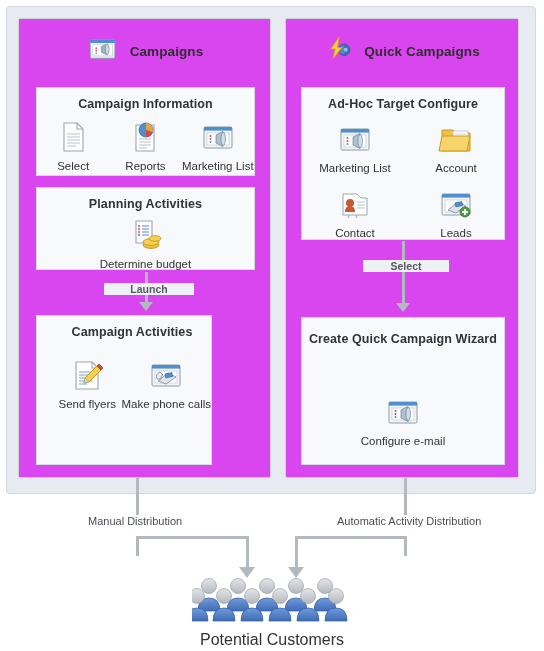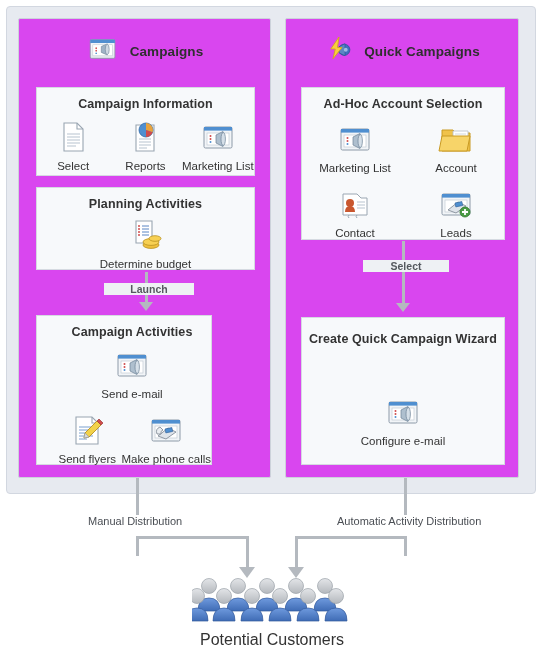--- a/index.html
+++ b/index.html
@@ -284,35 +284,20 @@
 
     <div class="vconn" style="left:107px; top:253px; height:40px;">
       <div class="vline" style="height:31px;"></div>
       <div class="vhead" style="top:30px;"></div>
     </div>
     <div class="conn-label" style="left:85px; top:264px; width:84px;">Launch</div>
 
     <div class="group-box" id="grp-campaign-activities" style="left:17px; top:296px; width:176px; height:150px;padding-left:16px;">
       <div class="group-title">Campaign Activities</div>
       <div class="icon-row" style="margin-top:6px;">
-        <div class="icon-item" style="width:106px">
-          <span>
-            <svg class="icon-glyph" viewBox="0 0 40 40">
-              <rect x="6" y="10" width="28" height="21" rx="1.5" fill="#f2f5f8" stroke="#8d9aa8" stroke-width="1"></rect>
-              <rect x="6" y="10" width="28" height="3.6" fill="#4f8fd0"></rect>
-              <rect x="9" y="16" width="22" height="12" fill="#ffffff" stroke="#c3ccd5" stroke-width=".7"></rect>
-              <circle cx="12.5" cy="19" r="1" fill="#d04c4c"></circle>
-                <circle cx="12.5" cy="22" r="1" fill="#d04c4c"></circle>
-                <circle cx="12.5" cy="25" r="1" fill="#4f8fd0"></circle>
-              <path d="M18 18 l7 -3.5 v15 l-7 -3.5 z" fill="#aebfce" stroke="#6d8296" stroke-width=".7"></path>
-              <ellipse cx="25.2" cy="22" rx="2.2" ry="6.6" fill="#d5dfe8" stroke="#6d8296" stroke-width=".7"></ellipse>
-            </svg>
-          </span>
-          <span class="icon-label">Send e-mail</span>
-        </div>
       </div>
       <div class="icon-row" style="margin-top:10px;">
         <div class="icon-item" style="width:104px">
           <span>
             <svg class="icon-glyph" viewBox="0 0 40 40">
               <path d="M9 7 h16 l6 6 v21 h-22 z" fill="#ffffff" stroke="#9aa6b2" stroke-width="1.1"></path>
               <path d="M25 7 v6 h6" fill="none" stroke="#9aa6b2" stroke-width="1.1"></path>
               <g stroke="#7ba0cf" stroke-width="1">
                 <line x1="12" y1="17" x2="26" y2="17"></line>
                   <line x1="12" y1="20" x2="26" y2="20"></line>
@@ -352,21 +337,21 @@
           <circle cx="27" cy="21" r="7.5" fill="#3f6fc0" stroke="#2d5496" stroke-width="1"></circle>
           <path d="M20 17 l8 -4 v16 l-8 -4 z" fill="#5b86c4" stroke="#2d5496" stroke-width=".9"></path>
           <circle cx="29" cy="21" r="2.6" fill="#9dbbe4"></circle>
           <path d="M20 4 L9 20 h6 l-3 13 L24 18 h-6 z" fill="#f7cf3f" stroke="#d3a518" stroke-width="1.1" stroke-linejoin="round"></path>
         </svg>
       </span>
       <span class="ph-title">Quick Campaigns</span>
     </div>
 
     <div class="group-box" id="grp-adhoc" style="left:15px; top:68px; width:204px; height:153px;">
-      <div class="group-title">Ad-Hoc Account Selection</div>
+      <div class="group-title">Ad-Hoc Target Configure</div>
       <div class="icon-row" style="margin-top:8px;">
         <div class="icon-item" style="width:100px">
           <span>
             <svg class="icon-glyph" viewBox="0 0 40 40">
               <rect x="6" y="10" width="28" height="21" rx="1.5" fill="#f2f5f8" stroke="#8d9aa8" stroke-width="1"></rect>
               <rect x="6" y="10" width="28" height="3.6" fill="#4f8fd0"></rect>
               <rect x="9" y="16" width="22" height="12" fill="#ffffff" stroke="#c3ccd5" stroke-width=".7"></rect>
               <circle cx="12.5" cy="19" r="1" fill="#d04c4c"></circle>
                 <circle cx="12.5" cy="22" r="1" fill="#d04c4c"></circle>
                 <circle cx="12.5" cy="25" r="1" fill="#4f8fd0"></circle>

